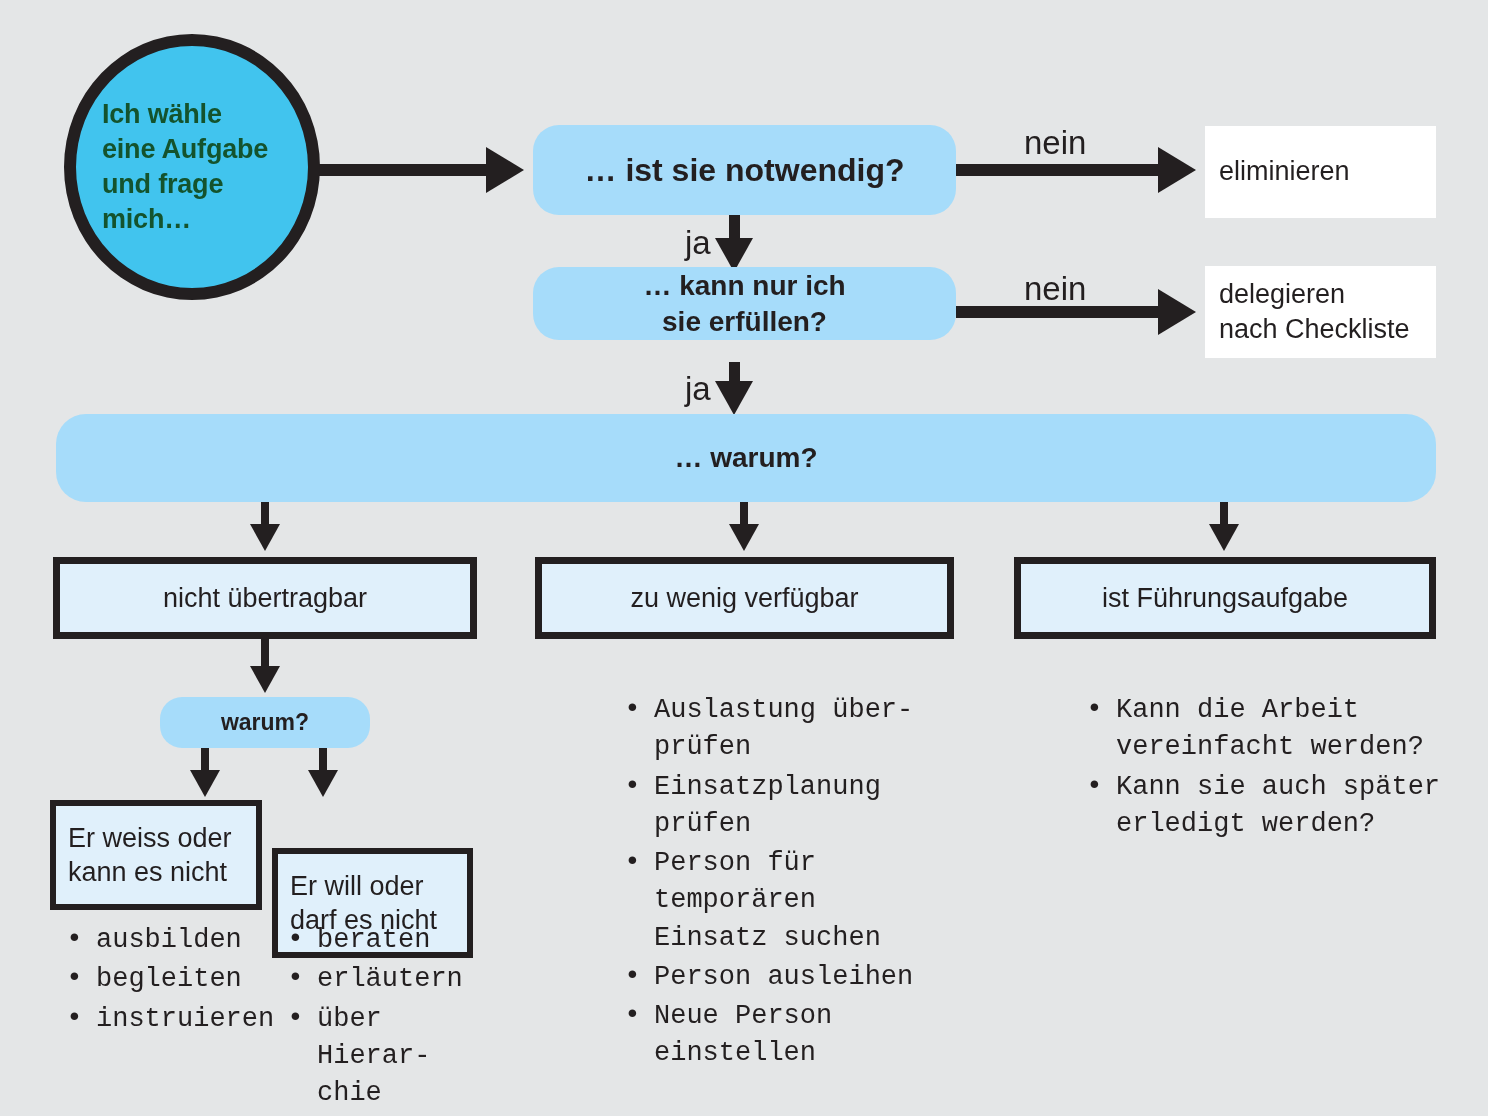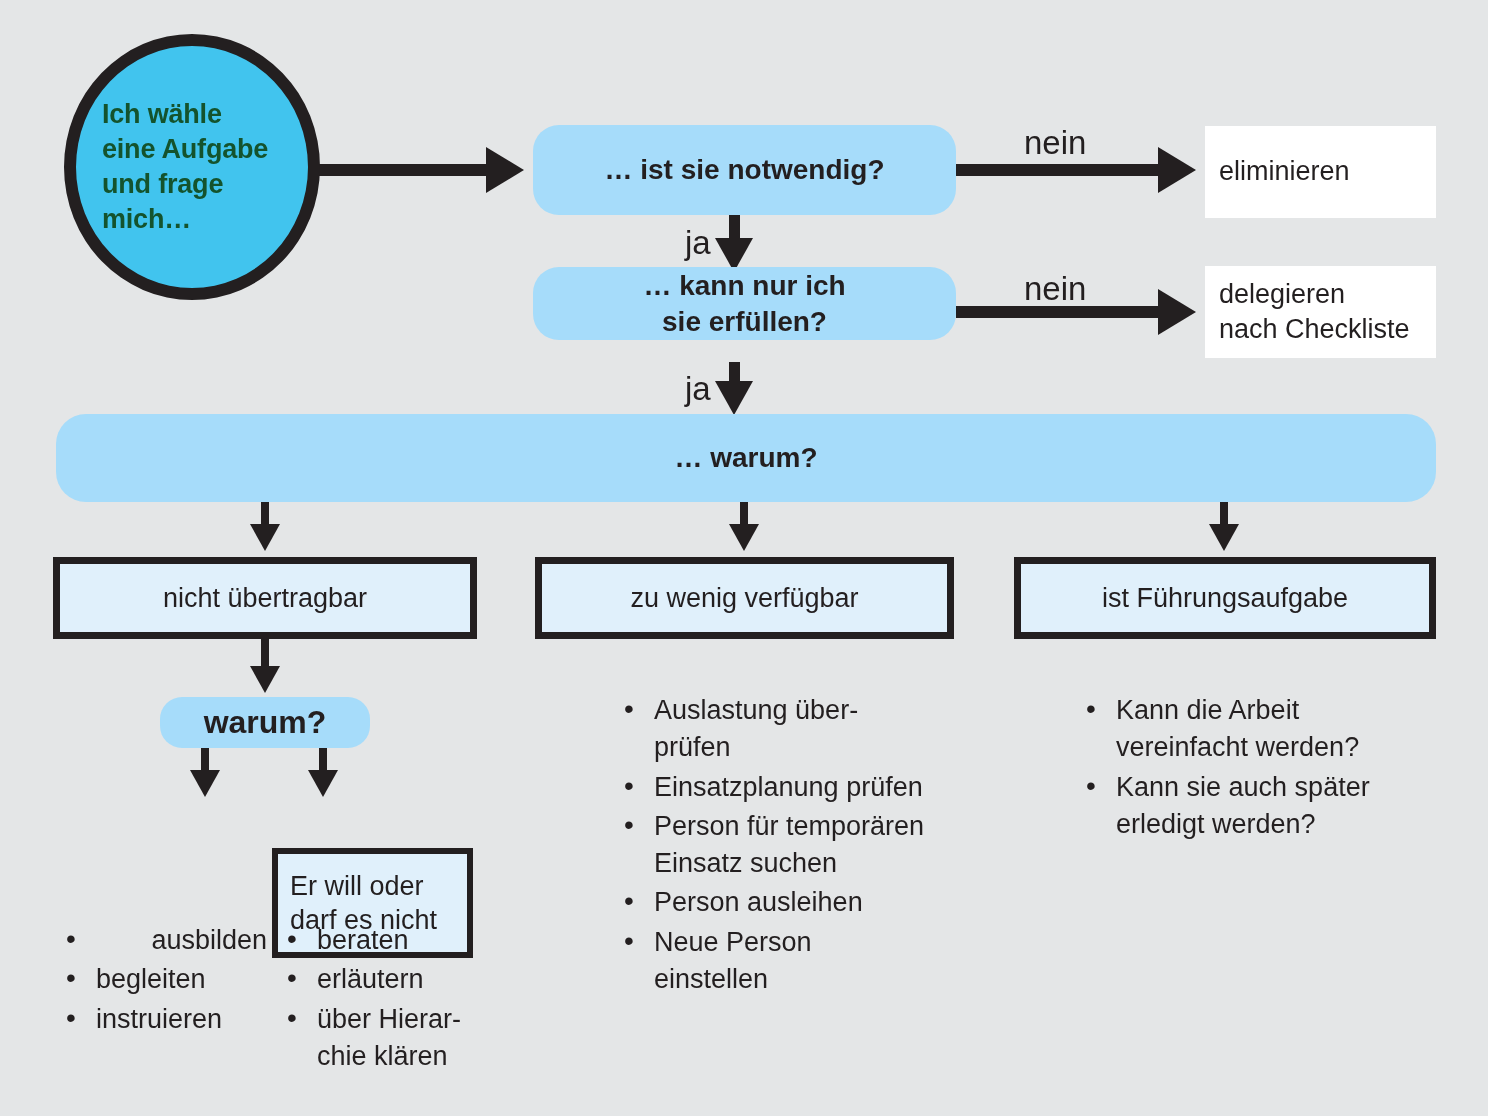--- a/index.html
+++ b/index.html
@@ -44,29 +44,29 @@
     background: #a6dcfa;
     border-radius: 26px;
     display: flex;
     align-items: center;
     justify-content: center;
     color: #231f20;
     font-weight: bold;
     text-align: center;
     white-space: pre-line;
   }
-  .pill-1 { left: 533px; top: 125px; width: 423px; height: 90px; font-size: 28px; }
+  .pill-1 { left: 533px; top: 125px; width: 423px; height: 90px; font-size: 32px; }
   .pill-2 { left: 533px; top: 267px; width: 423px; height: 73px; font-size: 28px; line-height: 1.28; }
   .pill-wide {
     left: 56px; top: 414px; width: 1380px; height: 88px;
     border-radius: 30px; font-size: 28px;
   }
   .pill-small {
     left: 160px; top: 697px; width: 210px; height: 51px;
-    border-radius: 22px; font-size: 32px;
+    border-radius: 22px; font-size: 23px;
   }
 
   
   .whitebox {
     background: #ffffff;
     display: flex;
     align-items: center;
     color: #231f20;
     font-size: 27px;
     line-height: 1.30;
@@ -140,21 +140,21 @@
     font-size: 33px;
     white-space: nowrap;
   }
 
   
   .bullets {
     color: #231f20;
     font-size: 27px;
     line-height: 1.38;
   }
-  .bullets ul { margin: 0; padding: 0; list-style: none; }
+  .bullets ul { margin: 0; padding: 0; list-style: none; font-family: Liberation Mono, monospace; }
   .bullets li {
     position: relative;
     padding-left: 34px;
     margin-bottom: 2px;
   }
   .bullets li::before {
     content: "\2022";
     position: absolute;
     left: 4px;
     top: -2px;
@@ -243,28 +243,32 @@
   <div class="abs pill pill-small">
     <span>warum?</span>
   </div>
 
   <div class="abs vline-thin" style="left:201px; top:748px; height:24px;"></div>
   <div class="abs arrow-down-sm" style="left:190px; top:770px;"></div>
 
   <div class="abs vline-thin" style="left:319px; top:748px; height:24px;"></div>
   <div class="abs arrow-down-sm" style="left:308px; top:770px;"></div>
 
+  <div class="abs subbox sb-1">
+    <span>Er weiss oder
+kann es nicht</span>
+  </div>
   <div class="abs subbox sb-2">
     <span>Er will oder
 darf es nicht</span>
   </div>
 
   <div class="abs bullets bl-left">
     <ul>
-        <li style="white-space: pre-line; text-align: right;">ausbilden</li>
+        <li style="white-space: pre-line;">ausbilden</li>
         <li style="white-space: pre-line;">begleiten</li>
         <li style="white-space: pre-line;">instruieren</li>
       </ul>
   </div>
   <div class="abs bullets bl-right">
     <ul>
         <li style="white-space: pre-line;">beraten</li>
         <li style="white-space: pre-line;">erläutern</li>
         <li style="white-space: pre-line;">über Hierar-
 chie klären</li>

